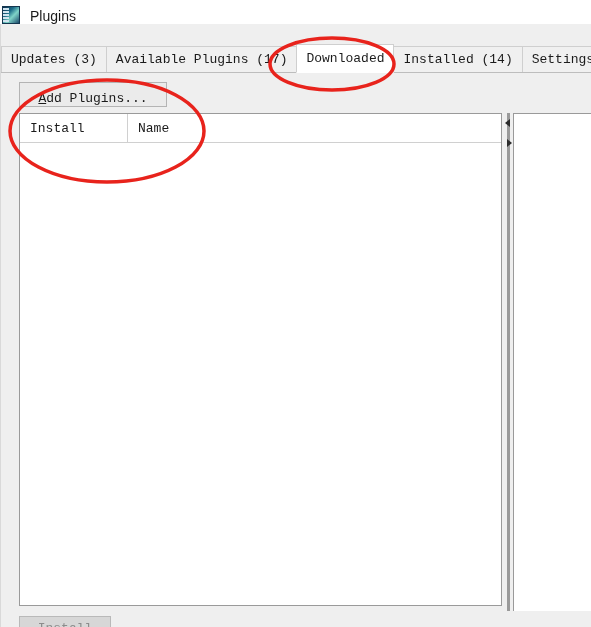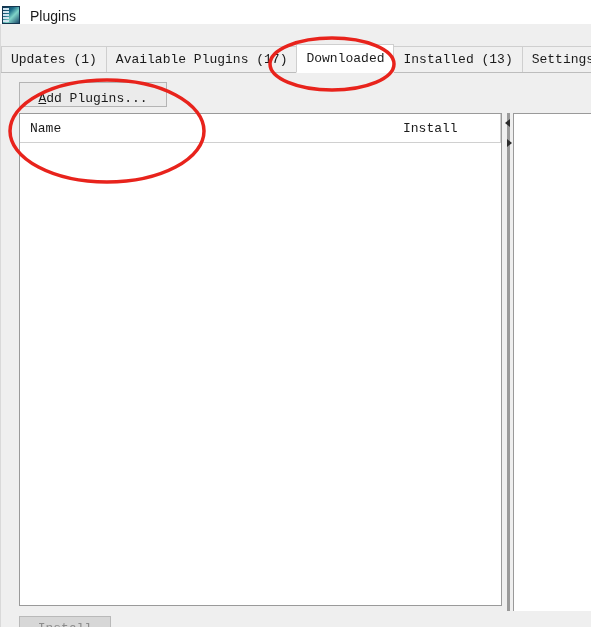--- a/index.html
+++ b/index.html
@@ -266,41 +266,41 @@
         <i></i>
         <i></i>
       </div>
   </div>
   <div id="title-text">Plugins</div>
 </div>
 
 <div id="window-body">
 
   <div id="tabstrip">
-    <div class="tab">Updates (1)</div>
+    <div class="tab">Updates (3)</div>
     <div class="tab">Available Plugins (17)</div>
     <div class="tab active">Downloaded</div>
-    <div class="tab">Installed (13)</div>
+    <div class="tab">Installed (14)</div>
     <div class="tab">Settings</div>
   </div>
 
   <div id="content">
 
     <div id="left-pane">
       <div id="toolbar-row">
         <button id="add-plugins-btn">
             <span class="mn">A</span>
             <span>dd Plugins...</span>
           </button>
       </div>
 
       <div id="table-box">
         <div id="table-header">
+          <div class="th col-install">Install</div>
           <div class="th col-name">Name</div>
-          <div class="th col-install">Install</div>
         </div>
         <div id="table-rows"></div>
       </div>
     </div>
 
     <div id="splitter">
       <div class="bar"></div>
       <div class="arrow up"></div>
       <div class="arrow down"></div>
     </div>

